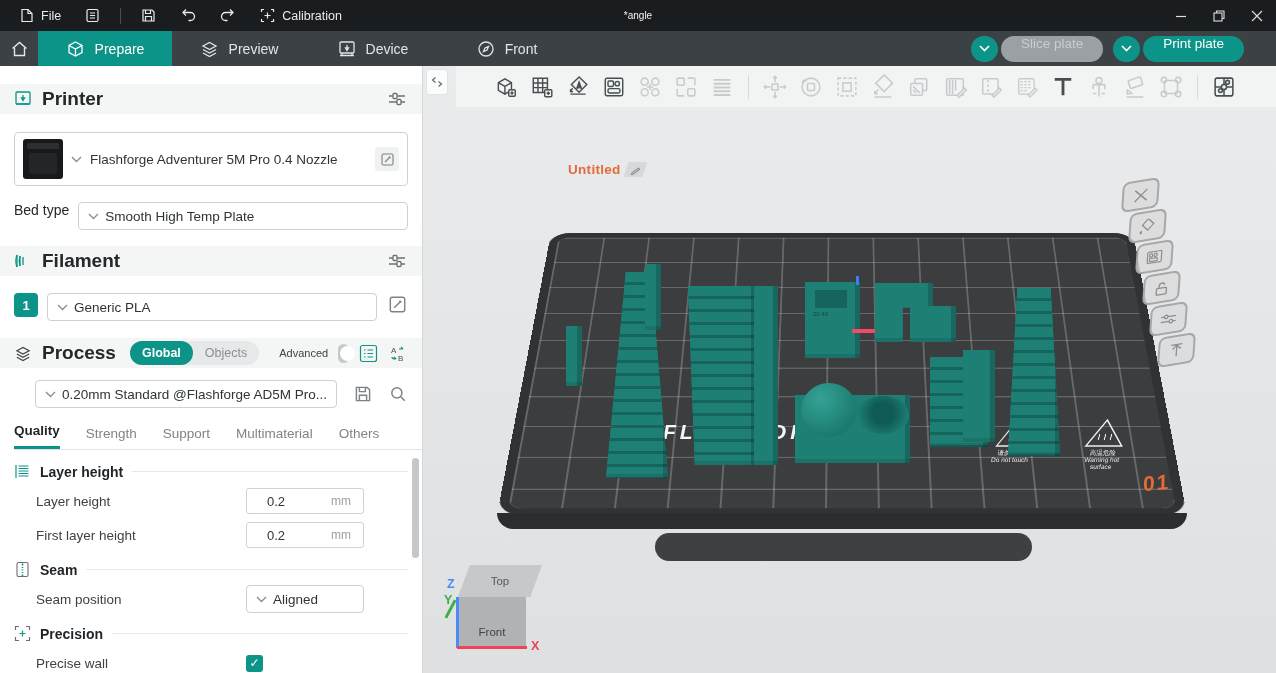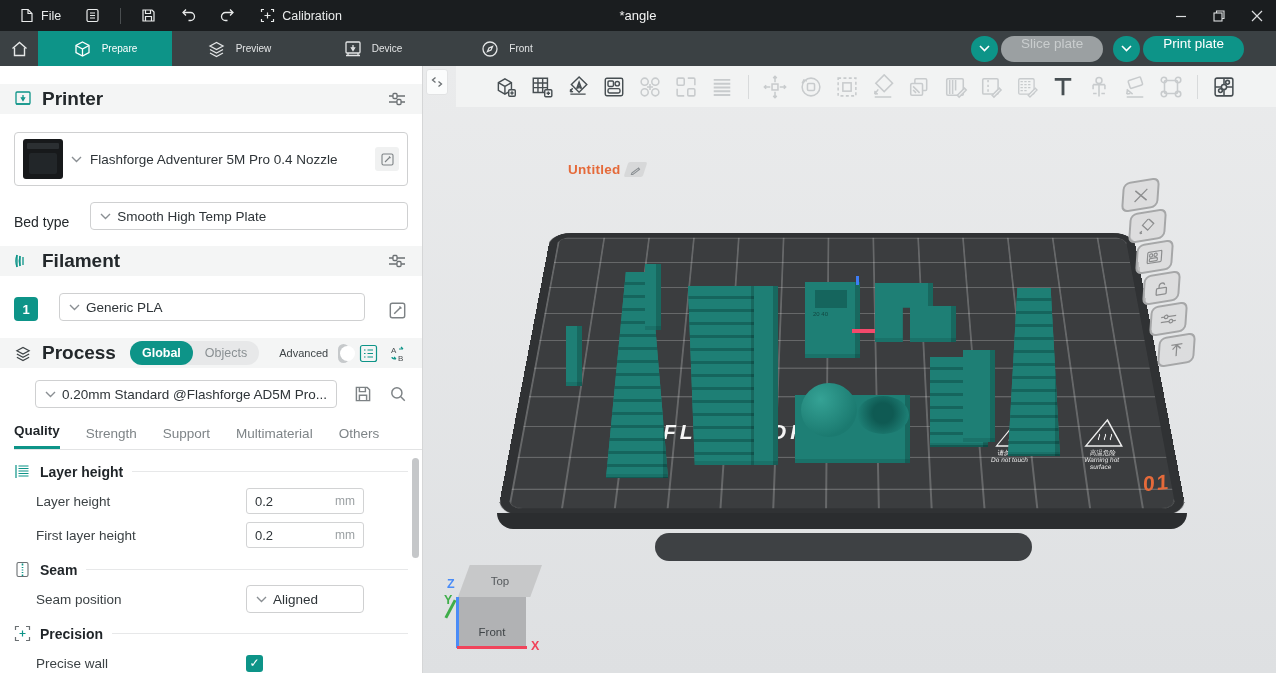--- a/index.html
+++ b/index.html
@@ -7,30 +7,30 @@
     font-family:"Liberation Sans", sans-serif; background:#fff; }
   svg { display:block; }
 
   
   .titlebar { position:absolute; left:0; top:0; width:1276px; height:31px;
     background:#1A1D1F; display:flex; align-items:center; color:#E9EBEB; font-size:12.5px; }
   .tb-left { display:flex; align-items:center; gap:4px; padding-left:10px; }
   .tb-item { display:flex; align-items:center; gap:7px; padding:0 10px; height:31px; cursor:default; }
   .tb-sep { width:1px; height:16px; background:#4a4e50; margin:0 6px; }
   .tb-title { position:absolute; left:0; right:0; top:0; height:31px; display:flex;
-    align-items:center; justify-content:center; font-size:13px; color:#F2F3F3; pointer-events:none; }
+    align-items:center; justify-content:center; font-size:10px; color:#F2F3F3; pointer-events:none; }
   .tb-win { position:absolute; right:0; top:0; height:31px; display:flex; }
   .tb-winbtn { width:38px; height:31px; display:flex; align-items:center; justify-content:center; color:#dcdee0; }
 
   
   .navbar { position:absolute; left:0; top:31px; width:1276px; height:35px;
     background:#3B4144; display:flex; align-items:stretch; color:#E6E8E8; }
   .home-btn { width:38px; display:flex; align-items:center; justify-content:center; }
   .nav-tab { width:134px; display:flex; align-items:center; justify-content:center; gap:10px;
-    font-size:10px; color:#E3E5E6; }
+    font-size:14px; color:#E3E5E6; }
   .nav-tab.active { background:#0D9488; color:#fff; }
   .nav-spacer { flex:1; }
   .plate-btns { display:flex; align-items:center; gap:10px; padding-right:32px; }
   .btn-group { display:flex; align-items:center; gap:3px; }
   .chev-btn { width:27px; height:26px; border-radius:13px; background:#0D9488;
     display:flex; align-items:center; justify-content:center; }
   .pill-btn { height:26px; border-radius:13px; padding:0 20px; display:flex; align-items:flex-start;
     font-size:13.5px; }
   .pill-disabled { background:#9BA0A2; color:#C9CDCE; }
   .pill-primary { background:#0D9488; color:#fff; }
@@ -43,21 +43,21 @@
   .sec-title { font-size:19px; font-weight:bold; color:#23282B; flex:0 0 auto; }
   .sec-flex { flex:1; }
   .printer-box { margin:18px 14px 0 14px; height:54px; border:1px solid #CFD0D1; border-radius:4px;
     display:flex; align-items:center; padding:0 8px; gap:8px; }
   .printer-thumb { width:40px; height:40px; background:#17191B; border-radius:3px; position:relative; overflow:hidden; }
   .printer-thumb::before { content:""; position:absolute; left:4px; top:4px; right:4px; height:6px; background:#2B2F32; border-radius:1px; }
   .printer-thumb::after { content:""; position:absolute; left:6px; top:14px; right:6px; bottom:5px; background:#222629; border-radius:2px; }
   .combo-text { font-size:13.5px; color:#2E3438; white-space:nowrap; overflow:hidden; }
   .edit-btn { width:24px; height:24px; background:#F0F1F1; border-radius:3px; display:flex;
     align-items:center; justify-content:center; margin-left:auto; }
-  .row { display:flex; align-items:flex-end; margin:16px 14px 0 14px; gap:21px; }
+  .row { display:flex; align-items:flex-start; margin:16px 14px 0 14px; gap:9px; }
   .row-label { font-size:14px; color:#23282B; }
   .select { height:28px; border:1px solid #CFD0D1; border-radius:4px; background:#fff;
     display:flex; align-items:center; gap:6px; padding:0 9px; font-size:13.5px; color:#2E3438; flex:1; }
   .badge { width:24px; height:24px; background:#0D9488; border-radius:4px; color:#fff;
     font-size:13px; font-weight:bold; display:flex; align-items:center; justify-content:center; }
   .scope-toggle { display:flex; align-items:center; background:#E7E8E9; border-radius:13px; height:24px; margin-left:4px; }
   .scope-opt { font-size:12.5px; padding:0 12px; height:24px; display:flex; align-items:center; color:#8A9093; }
   .scope-opt.sel { background:#0D9488; color:#fff; border-radius:13px; font-weight:bold; }
   .adv-label { font-size:11px; color:#3E4447; }
   .switch { width:36px; height:19px; border-radius:10px; background:#C6C9CB; position:relative; }
@@ -71,21 +71,21 @@
   .ptab.active { color:#1F2428; font-weight:bold; border-bottom:3px solid #0D9488; }
   .params { position:relative; height:223px; overflow:hidden; }
   .vscroll { position:absolute; right:3px; top:8px; width:7px; height:210px; }
   .vscroll .thumb { width:7px; height:100px; border-radius:4px; background:#C5C7C9; }
   .grp-head { display:flex; align-items:center; gap:9px; margin:13px 14px 0 14px; }
   .grp-title { font-size:14px; font-weight:bold; color:#1F2428; white-space:nowrap; }
   .grp-line { flex:1; height:1px; background:#E7E8E9; }
   .param-row { display:flex; align-items:center; margin:8px 14px 0 36px; height:26px; }
   .param-label { font-size:13.5px; color:#3C4245; flex:1; }
   .val-box { width:118px; height:26px; border:1px solid #D2D3D4; border-radius:3px;
-    display:flex; align-items:center; padding:0 8px; gap:4px; margin-right:44px; }
+    display:flex; align-items:center; padding:0 20px; gap:4px; margin-right:44px; }
   .val-box input { border:0; outline:0; width:60px; font-size:13px; color:#2E3438;
     font-family:"Liberation Sans",sans-serif; background:transparent; }
   .unit { margin-left:auto; font-size:12px; color:#9BA0A3; }
   .sel-box { width:118px; margin-right:44px; flex:none; }
   .checkbox { width:17px; height:17px; border-radius:3px; background:#0D9488; margin-right:145px;
     display:flex; align-items:center; justify-content:center; color:#fff; font-size:12px; }
   .checkbox::after { content:"✓"; }
 
   
   .viewport { position:absolute; left:423px; top:66px; width:853px; height:607px;

